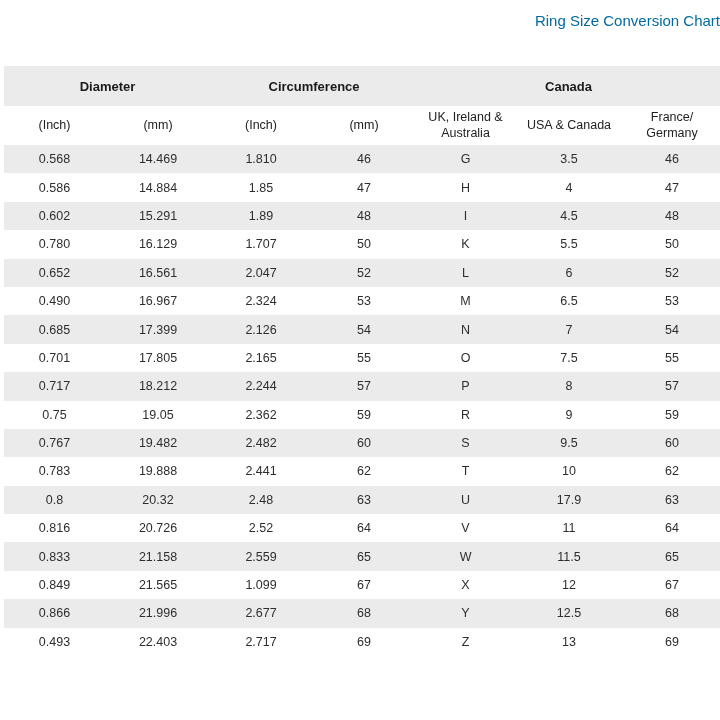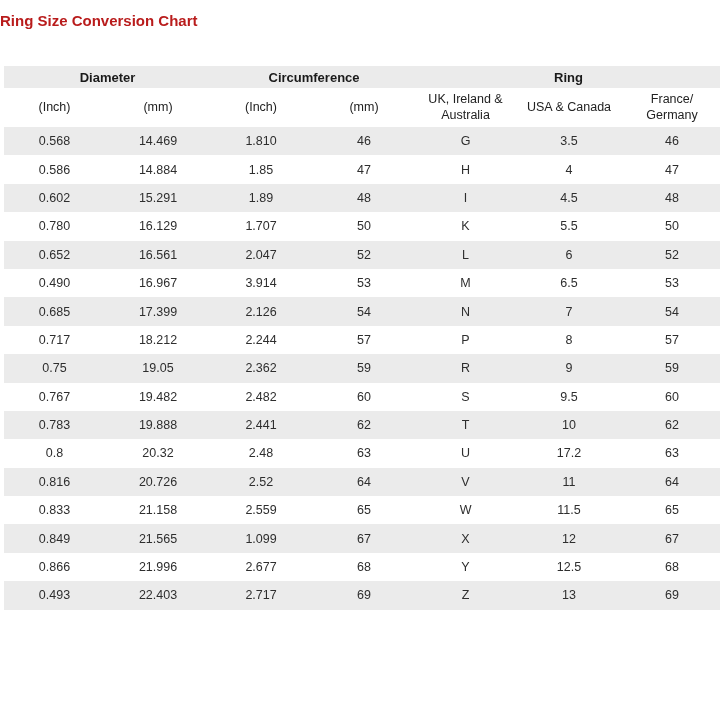--- a/index.html
+++ b/index.html
@@ -6,42 +6,42 @@
     margin: 0;
     padding: 0;
     width: 720px;
     height: 720px;
     background: #ffffff;
     font-family: "Liberation Sans", "DejaVu Sans", sans-serif;
     overflow: hidden;
   }
   .page-title {
     padding-top: 12px;
-    text-align: left;
+    text-align: right;
     font-size: 15px;
-    font-weight: bold;
-    color: #b91c1c;
+    font-weight: normal;
+    color: #0369a1;
     line-height: 17px;
   }
   table.ring-table {
     border-collapse: collapse;
     table-layout: fixed;
     width: 716px;
     margin: 37px 0 0 4px;
     border-spacing: 0;
   }
   table.ring-table th,
   table.ring-table td {
     padding: 0 4px;
     text-align: center;
     vertical-align: middle;
     overflow: hidden;
   }
   thead tr.group-row th {
-    height: 22px;
+    height: 40px;
     background: #ebebeb;
     font-size: 13px;
     font-weight: bold;
     color: #1a1a1a;
   }
   thead tr.sub-row th {
     height: 39px;
     background: #ffffff;
     font-size: 12.5px;
     font-weight: normal;
@@ -70,21 +70,21 @@
     <col style="width:100px">
     <col style="width:106px">
     <col style="width:97px">
     <col style="width:110px">
     <col style="width:96px">
   </colgroup>
   <thead>
     <tr class="group-row">
       <th colspan="2">Diameter</th>
       <th colspan="2">Circumference</th>
-      <th colspan="3">Ring</th>
+      <th colspan="3">Canada</th>
     </tr>
     <tr class="sub-row">
       <th>(Inch)</th>
       <th>(mm)</th>
       <th>(Inch)</th>
       <th>(mm)</th>
       <th>UK, Ireland &amp; Australia</th>
       <th>USA &amp; Canada</th>
       <th>France/ Germany</th>
     </tr>
@@ -131,36 +131,45 @@
         <td>16.561</td>
         <td>2.047</td>
         <td>52</td>
         <td>L</td>
         <td>6</td>
         <td>52</td>
       </tr>
       <tr>
         <td>0.490</td>
         <td>16.967</td>
-        <td>3.914</td>
+        <td>2.324</td>
         <td>53</td>
         <td>M</td>
         <td>6.5</td>
         <td>53</td>
       </tr>
       <tr>
         <td>0.685</td>
         <td>17.399</td>
         <td>2.126</td>
         <td>54</td>
         <td>N</td>
         <td>7</td>
         <td>54</td>
       </tr>
       <tr>
+        <td>0.701</td>
+        <td>17.805</td>
+        <td>2.165</td>
+        <td>55</td>
+        <td>O</td>
+        <td>7.5</td>
+        <td>55</td>
+      </tr>
+      <tr>
         <td>0.717</td>
         <td>18.212</td>
         <td>2.244</td>
         <td>57</td>
         <td>P</td>
         <td>8</td>
         <td>57</td>
       </tr>
       <tr>
         <td>0.75</td>
@@ -188,21 +197,21 @@
         <td>T</td>
         <td>10</td>
         <td>62</td>
       </tr>
       <tr>
         <td>0.8</td>
         <td>20.32</td>
         <td>2.48</td>
         <td>63</td>
         <td>U</td>
-        <td>17.2</td>
+        <td>17.9</td>
         <td>63</td>
       </tr>
       <tr>
         <td>0.816</td>
         <td>20.726</td>
         <td>2.52</td>
         <td>64</td>
         <td>V</td>
         <td>11</td>
         <td>64</td>

